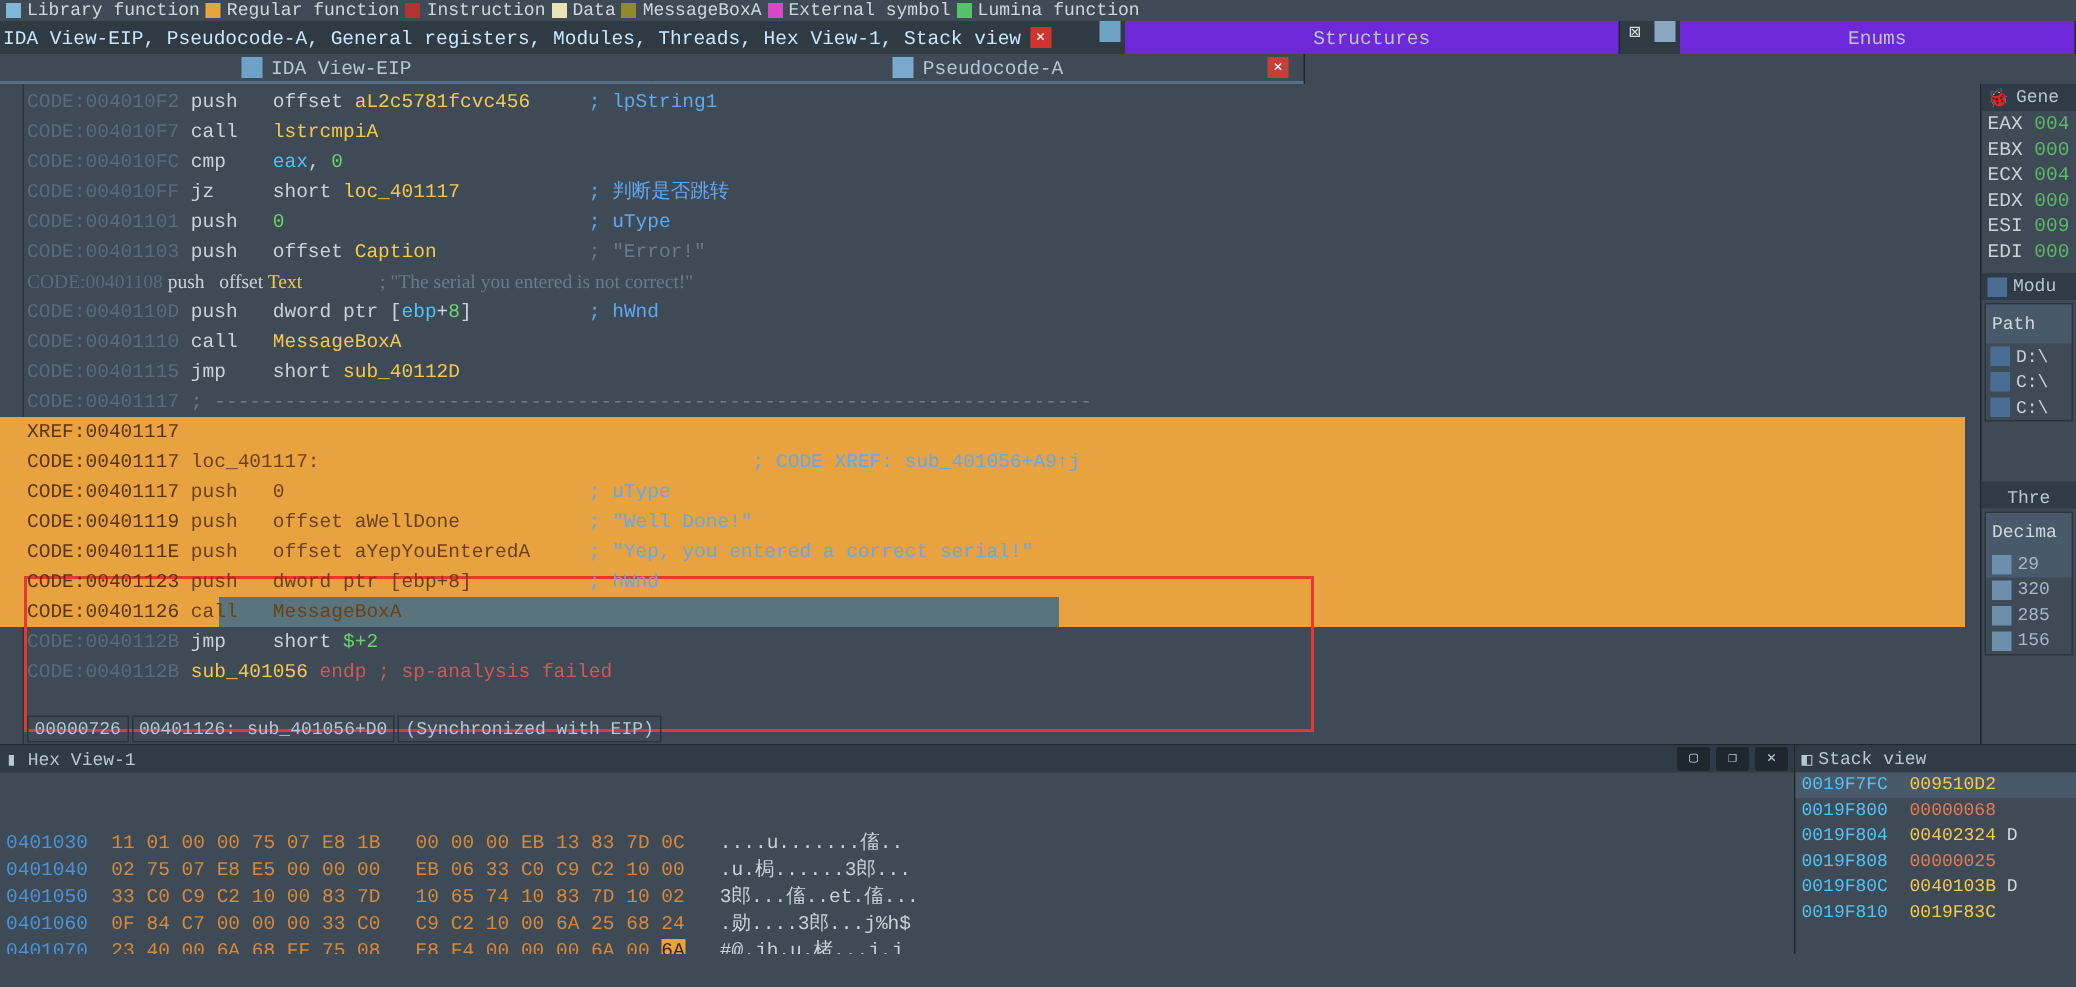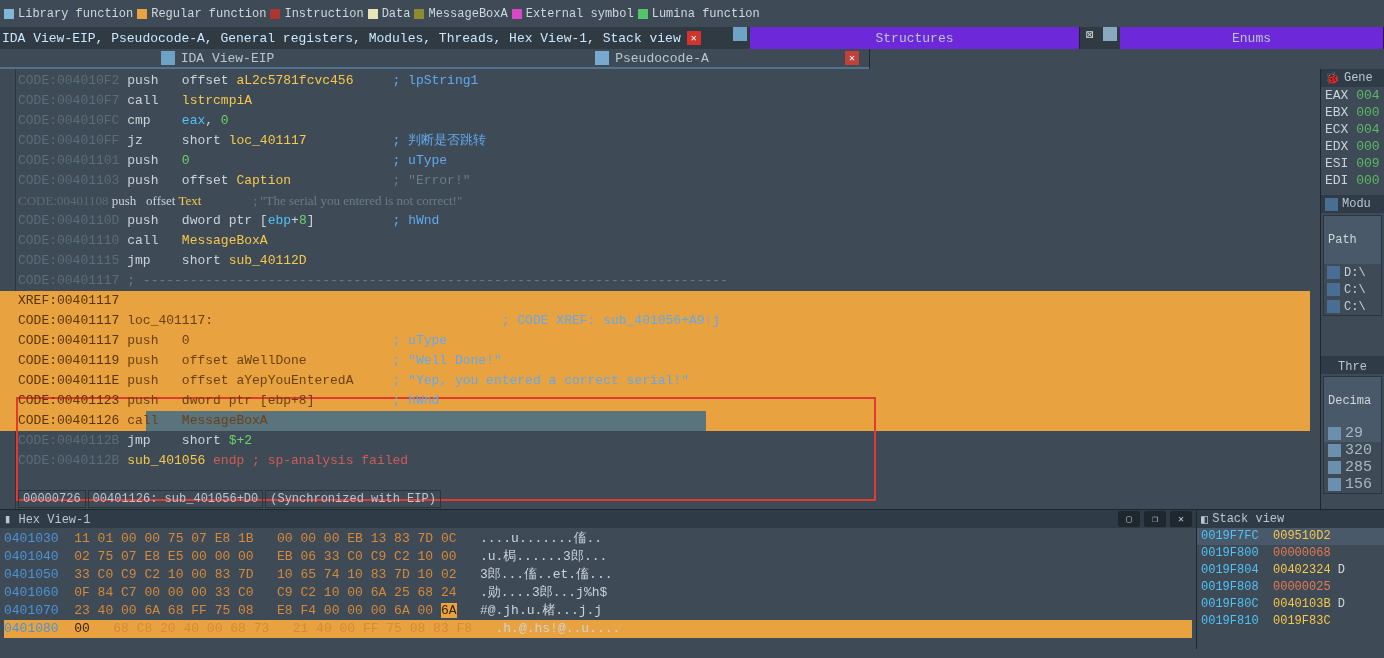--- a/index.html
+++ b/index.html
@@ -11,21 +11,21 @@
     overflow:hidden;
     width:1384px;
     height:658px;
     position:relative;
   }
   .legend-bar {
     display:flex;
     align-items:center;
     gap:4px;
     padding:0 4px;
-    height:27px;
+    height:14px;
     background:#3E4B56;
     color:#cfd8dc;
     font-size:12px;
   }
   .sw { width:10px; height:10px; display:inline-block; }
   .tabrow2 {
     display:flex;
     height:22px;
     background:#2F3A43;
   }
@@ -121,41 +121,41 @@
     display:flex;
     align-items:center;
     padding:0 4px;
     font-size:12px;
     gap:4px;
   }
   .regline { height:17px; line-height:17px; padding-left:4px; white-space:pre; }
   .regname { color:#CBD3DA; }
   .regval  { color:#5CB867; }
   .pathbox { border:1px solid #2b353e; margin:2px; }
-  .pathhdr { background:#49596A; color:#cfd8dc; padding:17px 4px; font-size:12px; }
+  .pathhdr { background:#49596A; color:#cfd8dc; padding:6px 4px; font-size:12px; }
   .pathrow { display:flex; align-items:center; gap:4px; padding:0 3px; height:17px; color:#c6d0da; font-size:12px; }
   .diskicon { width:13px; height:13px; background:#4a6e93; display:inline-block; }
   .bottomrow { display:flex; height:140px; }
   .hexpane { flex:0 0 1196px; background:#3E4B56; border-top:1px solid #1e262d; display:flex; flex-direction:column; }
   .hexhdr { height:18px; display:flex; align-items:center; justify-content:space-between; padding:0 4px; background:#2F3B46; color:#b7c7d3; font-size:12px; }
   .hexbtns { display:flex; gap:4px; }
   .hexbtn { width:22px; height:16px; background:#1f272e; color:#b7c7d3; display:flex; align-items:center; justify-content:center; font-size:10px; cursor:pointer; border-radius:2px; }
-  .hexbody { flex:1; overflow:hidden; padding:2px 4px; }
+  .hexbody { flex:1; overflow:hidden; padding:2px 4px;margin-top:36px; }
   .hexline { height:18px; line-height:18px; white-space:pre; }
   .hx-addr { color:#4C92D6; }
   .hx-b    { color:#D6883B; }
   .hx-asc  { color:#CBD3DA; }
   .hx-hi   { background:#E8A340; color:#3a2200; }
   .hexline.active { background:#E8A340; }
   .stackpane { flex:1; background:#3E4B56; border-top:1px solid #1e262d; border-left:1px solid #1e262d; display:flex; flex-direction:column; }
   .stline { height:17px; line-height:17px; padding:0 4px; white-space:pre; font-size:12px; }
   .st-addr { color:#4FC3F7; }
   .st-v-y { color:#F6C84C; }
   .st-v-r { color:#E67A52; }
-  .decline { padding:0 4px; height:17px; line-height:17px; font-size:15px; display:flex; align-items:center; gap:4px; }
+  .decline { padding:0 4px; height:17px; line-height:17px; font-size:12px; display:flex; align-items:center; gap:4px; }
 </style>
 </head>
 <body>
 
 <div class="legend-bar" id="legend">
     <span class="sw" style="background: rgb(127, 183, 217);"></span>
     <span> Library function  </span>
     <span class="sw" style="background: rgb(232, 163, 64);"></span>
     <span> Regular function  </span>
     <span class="sw" style="background: rgb(176, 53, 48);"></span>

